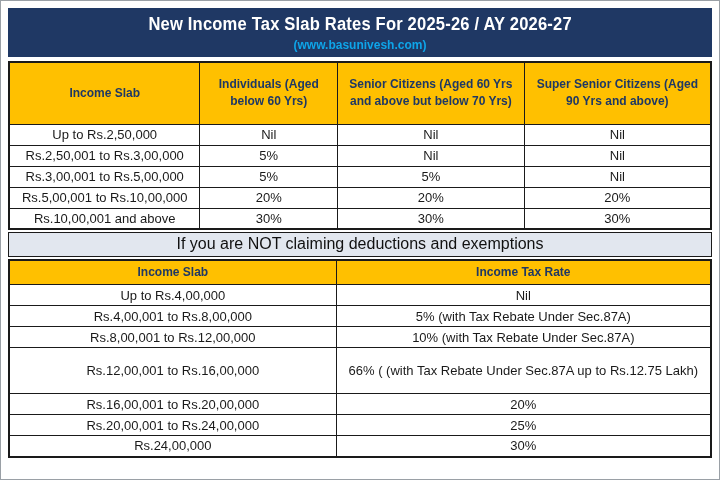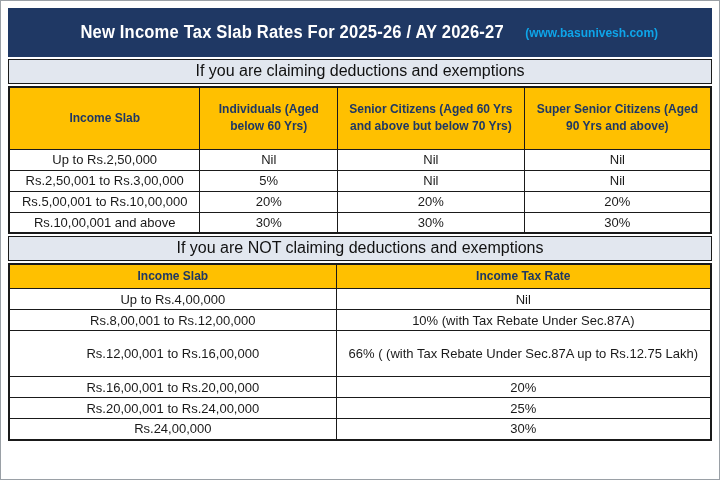--- a/index.html
+++ b/index.html
@@ -8,21 +8,21 @@
   .frame {
     width:720px; height:480px;
     border:1px solid #9aa0a6;
     background:#ffffff;
     padding:7px 7px 4px 7px;
     overflow:hidden;
   }
   .title-block {
     background:#1F3864;
     height:49px;
-    display:flex; flex-direction:row;
+    display:flex; flex-direction:column;
     align-items:center; justify-content:center;
     gap:3px;
   }
   .page-title {
     color:#ffffff;
     font-size:18px;
     font-weight:bold;
     letter-spacing:0.2px;
     transform:scaleX(0.92);
     white-space:nowrap;
@@ -86,21 +86,20 @@
 
 <div class="frame">
 
   <div class="title-block">
     <div class="page-title">New Income Tax Slab Rates For 2025-26 / AY 2026-27</div>
     <div class="site-url">(www.basunivesh.com)</div>
   </div>
 
   <div class="gap"></div>
 
-  <div class="section-bar">If you are claiming deductions and exemptions</div>
 
   <div class="gap"></div>
 
   <table class="outer" id="table1">
     <colgroup>
         <col class="c1">
         <col class="c2">
         <col class="c3">
         <col class="c4">
       </colgroup>
@@ -116,20 +115,26 @@
       <tr>
         <td>Up to Rs.2,50,000</td>
         <td>Nil</td>
         <td>Nil</td>
         <td>Nil</td>
       </tr>
       <tr>
         <td>Rs.2,50,001 to Rs.3,00,000</td>
         <td>5%</td>
         <td>Nil</td>
+        <td>Nil</td>
+      </tr>
+      <tr>
+        <td>Rs.3,00,001 to Rs.5,00,000</td>
+        <td>5%</td>
+        <td>5%</td>
         <td>Nil</td>
       </tr>
       <tr>
         <td>Rs.5,00,001 to Rs.10,00,000</td>
         <td>20%</td>
         <td>20%</td>
         <td>20%</td>
       </tr>
       <tr>
         <td>Rs.10,00,001 and above</td>
@@ -156,20 +161,24 @@
         <th>Income Slab</th>
         <th>Income Tax Rate</th>
       </tr>
     </thead>
     <tbody>
       <tr>
         <td>Up to Rs.4,00,000</td>
         <td>Nil</td>
       </tr>
       <tr>
+        <td>Rs.4,00,001 to Rs.8,00,000</td>
+        <td>5% (with Tax Rebate Under Sec.87A)</td>
+      </tr>
+      <tr>
         <td>Rs.8,00,001 to Rs.12,00,000</td>
         <td>10% (with Tax Rebate Under Sec.87A)</td>
       </tr>
       <tr class="tall">
         <td>Rs.12,00,001 to Rs.16,00,000</td>
         <td>66% ( (with Tax Rebate Under Sec.87A up to Rs.12.75 Lakh)</td>
       </tr>
       <tr>
         <td>Rs.16,00,001 to Rs.20,00,000</td>
         <td>20%</td>

